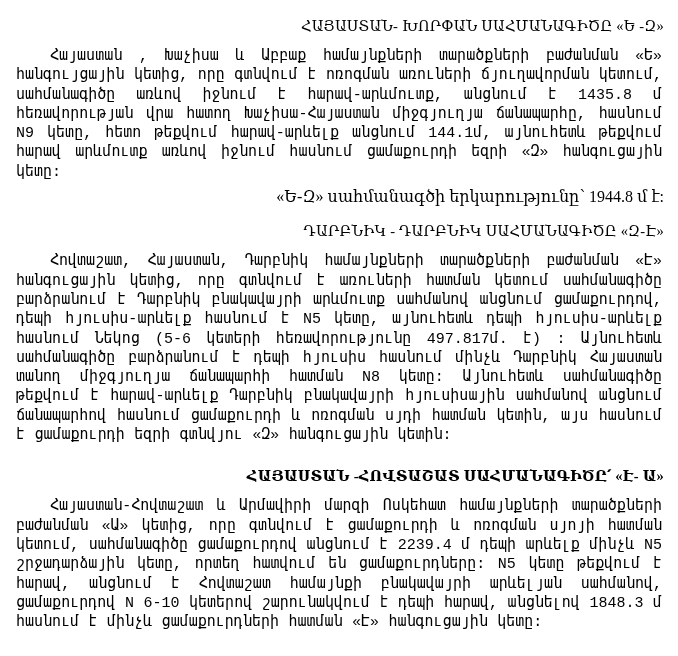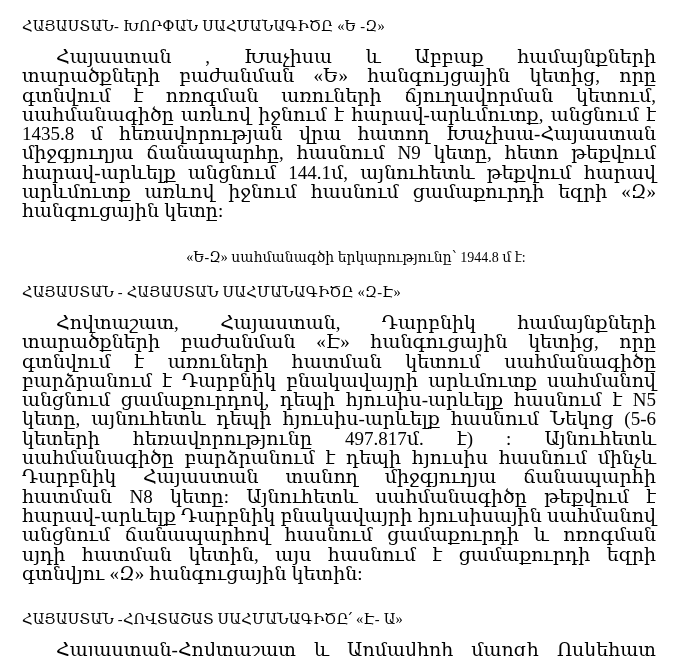--- a/index.html
+++ b/index.html
@@ -15,63 +15,64 @@
     overflow: hidden;
   }
   .page {
     position: relative;
     width: 678px;
     height: 656px;
     box-sizing: border-box;
     padding: 10px 14px 0 14px;
   }
   .heading {
-    text-align: left;
+    text-align: right;
     font-size: 14.5px;
     letter-spacing: 0.2px;
     font-weight: normal;
-    margin: 8px;
+    margin: 0;
     padding: 0;
     white-space: nowrap;
   }
   .heading-1 { margin-top: 8px; }
   .heading-2 { margin-top: 17px; }
-  .heading-3 { margin-top: 17px; }
+  .heading-3 { margin-top: 17px; font-weight: bold; }
   .para {
-    font-size: 19px;
+    font-size: 15px;
     text-align: justify;
     text-justify: inter-word;
     line-height: 19.3px;
-    margin: 8px;
+    margin: 2px;
     padding: 0;
     text-indent: 34px;
     word-spacing: 0.4px;
+    font-family: Liberation Mono, monospace;
   }
   .para.first { margin-top: 12px; }
   .summary {
-    font-size: 14px;
+    font-size: 16px;
     line-height: 19.3px;
-    margin: 16px;
+    margin: 0;
     padding: 0;
     text-indent: 34px;
-    text-align: center;
+    text-align: right;
   }
   .spacer-sm { height: 3px; }
 </style>
 </head>
 <body>
 
 <div class="page">
 
   <div class="heading heading-1">ՀԱՅԱՍՏԱՆ- ԽՈՐՓԱՆ ՍԱՀՄԱՆԱԳԻԾԸ «Ե -Զ»</div>
   <p class="para first">Հայաստան , Խաչիսա և Աբբաք համայնքների տարածքների բաժանման «Ե» հանգույցային կետից, որը գտնվում է ոռոգման առուների ճյուղավորման կետում, սահմանագիծը առևով իջնում է հարավ-արևմուտք, անցնում է 1435.8 մ հեռավորության վրա հատող Խաչիսա-Հայաստան միջգյուղյա ճանապարհը, հասնում N9 կետը, հետո թեքվում հարավ-արևելք անցնում 144.1մ, այնուհետև թեքվում հարավ արևմուտք առևով իջնում հասնում ցամաքուրդի եզրի «Զ» հանգուցային կետը:</p>
   <div class="spacer-sm"></div>
   <div class="summary">«Ե-Զ» սահմանագծի երկարությունը՝ 1944.8 մ է:</div>
 
-  <div class="heading heading-2">ՀԱՅԱՍՏԱՆ - ՀԱՅԱՍՏԱՆ ՍԱՀՄԱՆԱԳԻԾԸ «Զ-Է»</div>
+  <div class="heading heading-2">ԴԱՐԲՆԻԿ - ԴԱՐԲՆԻԿ ՍԱՀՄԱՆԱԳԻԾԸ «Զ-Է»</div>
   <p class="para first">Հովտաշատ, Հայաստան, Դարբնիկ համայնքների տարածքների բաժանման «Է» հանգուցային կետից, որը գտնվում է առուների հատման կետում սահմանագիծը բարձրանում է Դարբնիկ բնակավայրի արևմուտք սահմանով անցնում ցամաքուրդով, դեպի հյուսիս-արևելք հասնում է N5 կետը, այնուհետև դեպի հյուսիս-արևելք հասնում Նեկոց (5-6 կետերի հեռավորությունը 497.817մ. է) : Այնուհետև սահմանագիծը բարձրանում է դեպի հյուսիս հասնում մինչև Դարբնիկ Հայաստան տանող միջգյուղյա ճանապարհի հատման N8 կետը: Այնուհետև սահմանագիծը թեքվում է հարավ-արևելք Դարբնիկ բնակավայրի հյուսիսային սահմանով անցնում ճանապարհով հասնում ցամաքուրդի և ոռոգման սյդի հատման կետին, այս հասնում է ցամաքուրդի եզրի գտնվյու «Զ» հանգուցային կետին:</p>
   <div class="spacer-sm"></div>
 
   <div class="heading heading-3">ՀԱՅԱՍՏԱՆ -ՀՈՎՏԱՇԱՏ ՍԱՀՄԱՆԱԳԻԾԸ՛ «Է- Ա»</div>
   <p class="para first">Հայաստան-Հովտաշատ և Արմավիրի մարզի Ոսկեհատ համայնքների տարածքների բաժանման «Ա» կետից, որը գտնվում է ցամաքուրդի և ոռոգման սյոյի հատման կետում, սահմանագիծը ցամաքուրդով անցնում է 2239.4 մ դեպի արևելք մինչև N5 շրջադարձային կետը, որտեղ հատվում են ցամաքուրդները: N5 կետը թեքվում է հարավ, անցնում է Հովտաշատ համայնքի բնակավայրի արևելյան սահմանով, ցամաքուրդով N 6-10 կետերով շարունակվում է դեպի հարավ, անցնելով 1848.3 մ հասնում է մինչև ցամաքուրդների հատման «Է» հանգուցային կետը:</p>
   <div class="spacer-sm"></div>
 
 </div>
 
 </body></html>

